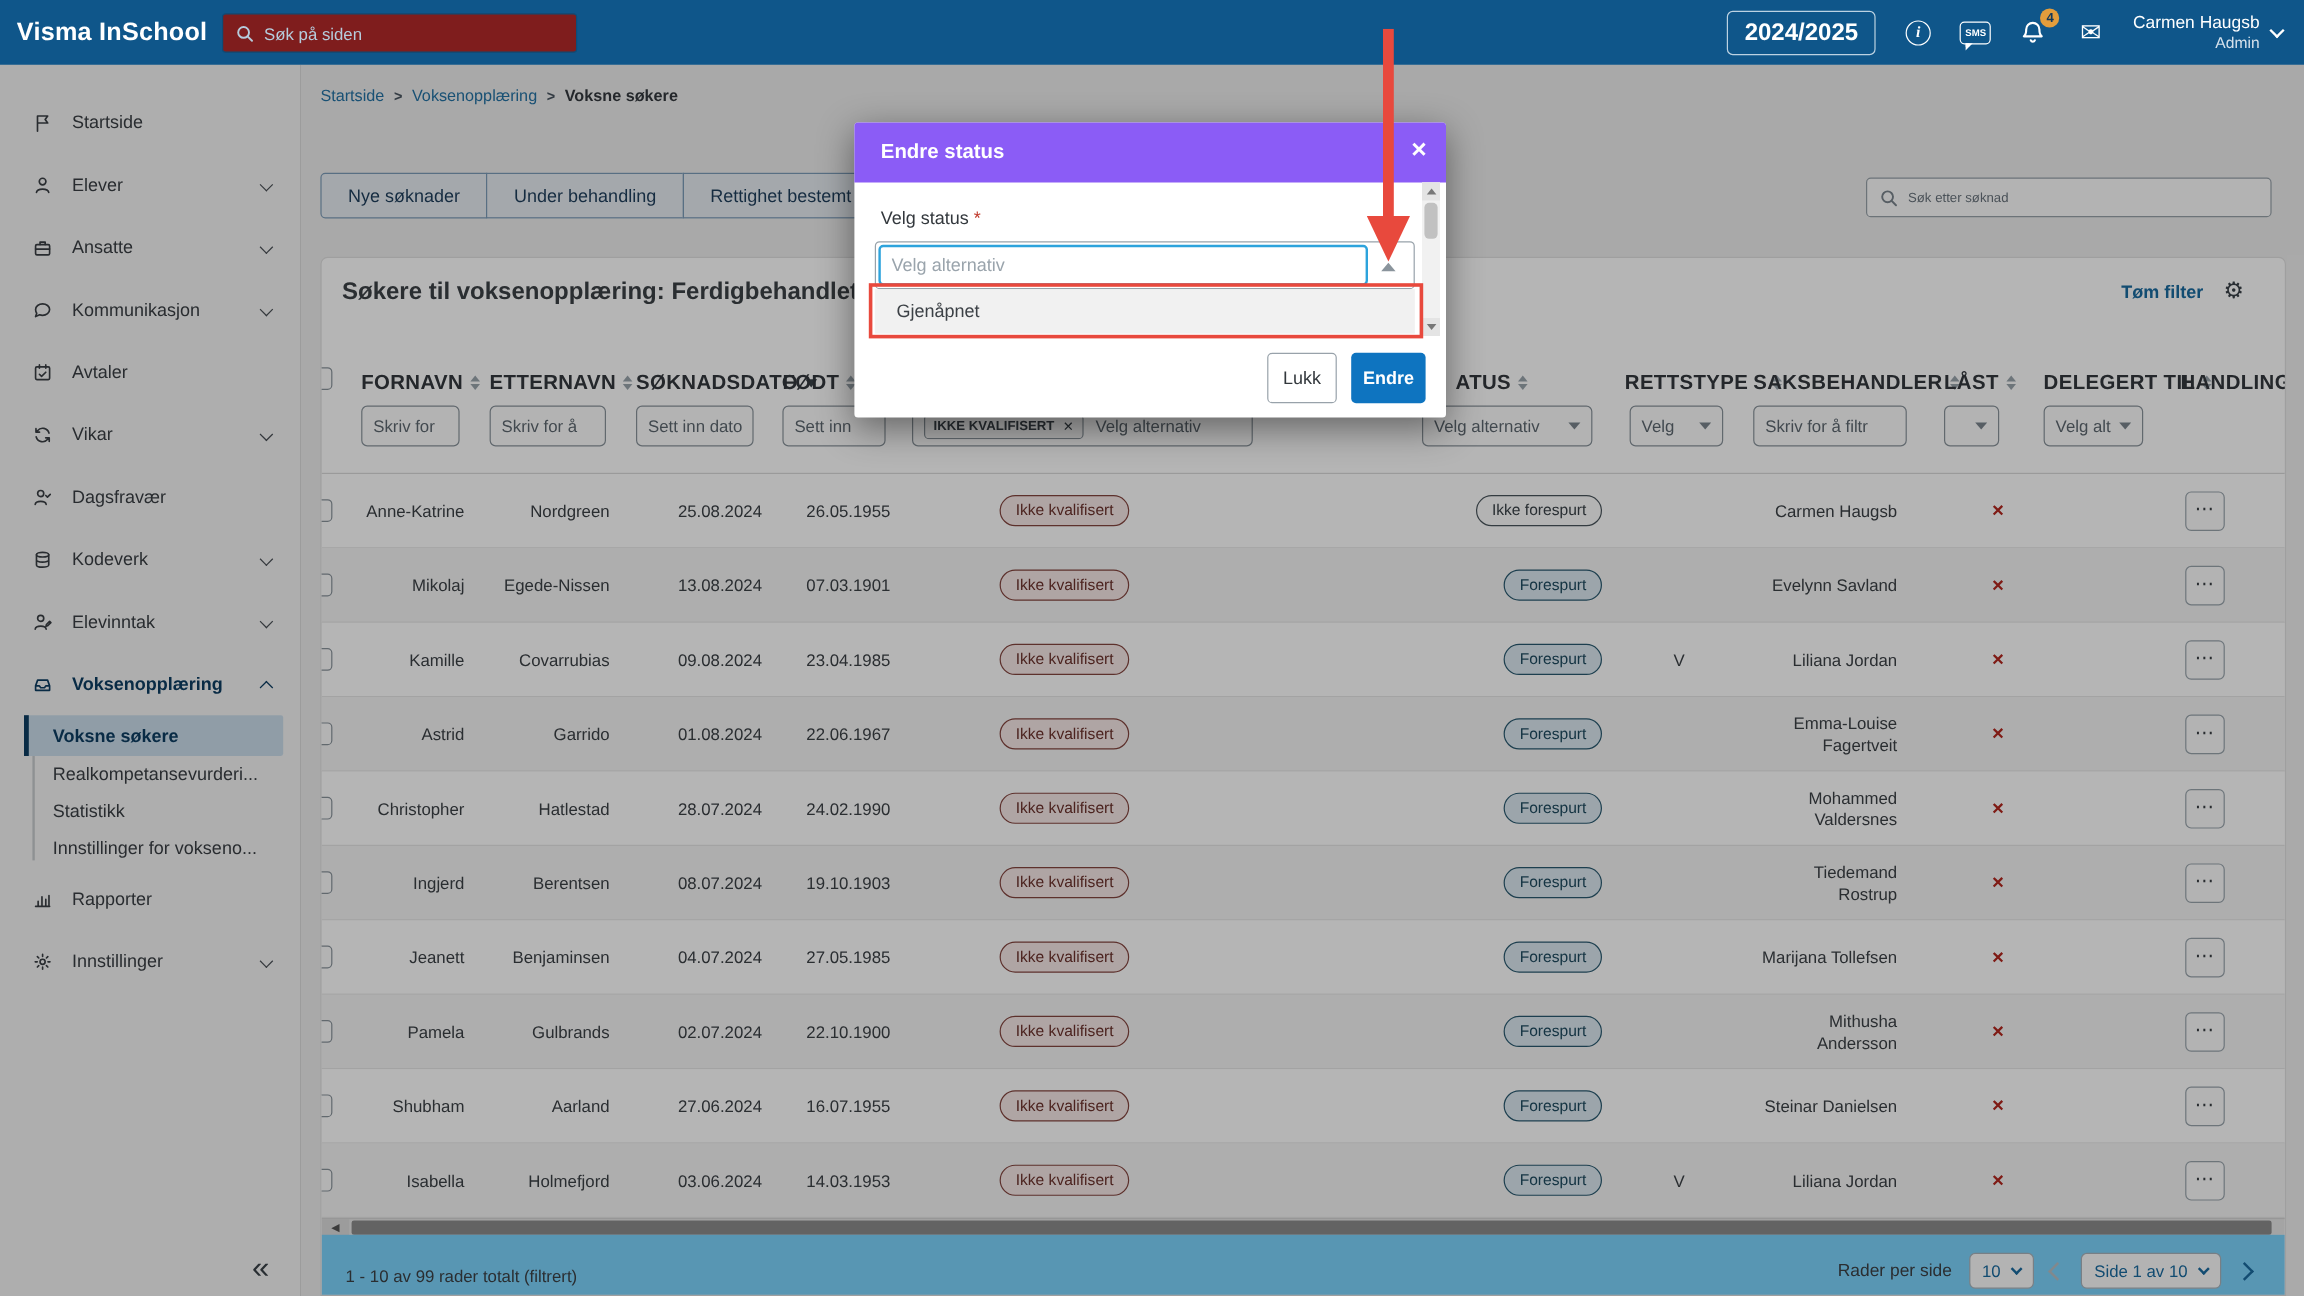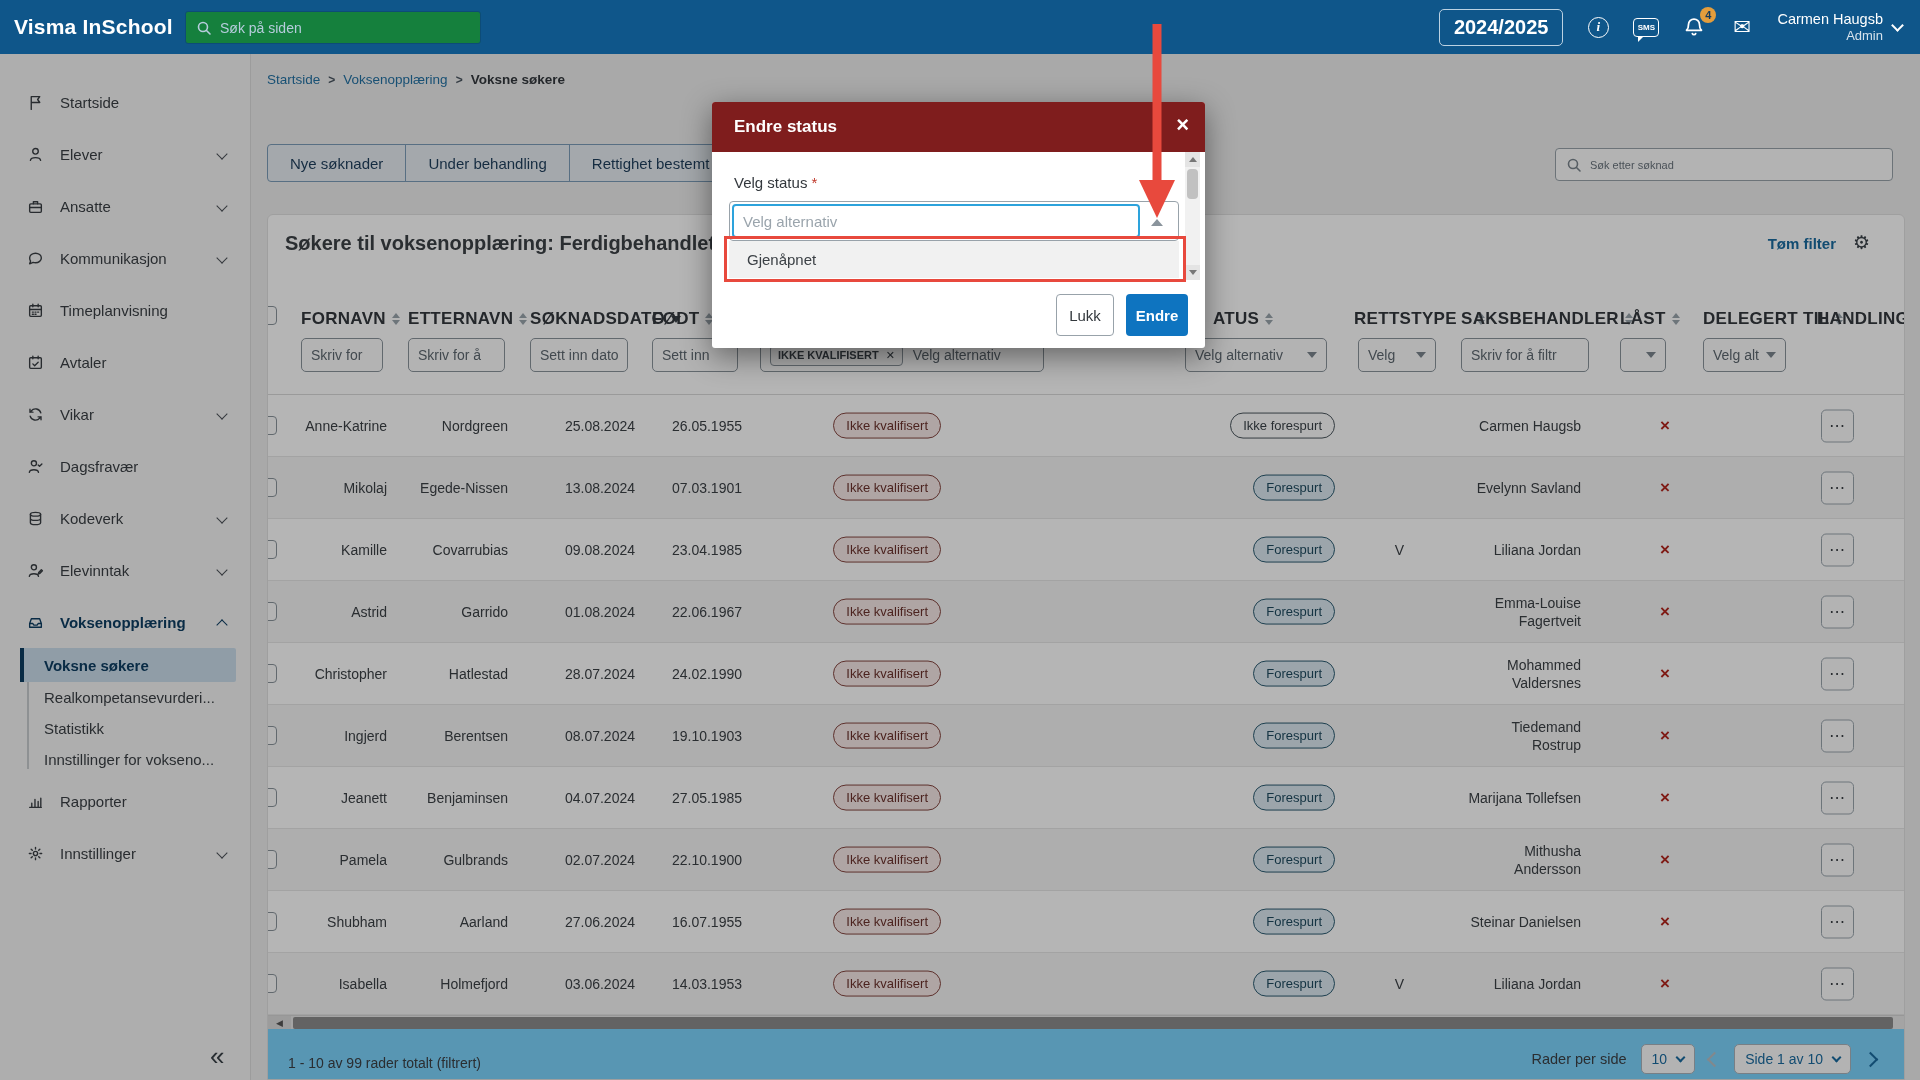--- a/index.html
+++ b/index.html
@@ -2,21 +2,21 @@
 <html><head>
 <meta charset="utf-8">
 <style>
   * { margin:0; padding:0; box-sizing:border-box; }
   html,body { width:1920px; height:1080px; overflow:hidden; }
   body { font-family:"Liberation Sans","DejaVu Sans",sans-serif; background:#EFEFEF; position:relative; }
 
   
   .navbar { position:absolute; left:0; top:0; width:1920px; height:54px; background:#0F568A; z-index:5; display:flex; align-items:center; }
   .brand { color:#fff; font-size:21px; font-weight:bold; margin-left:14px; letter-spacing:.2px; }
-  .nav-search { position:absolute; left:185px; top:11px; width:296px; height:33px; background:#15803d; border:1px solid #0D4C77; border-radius:3px; display:flex; align-items:center; padding:0 10px; }
+  .nav-search { position:absolute; left:185px; top:11px; width:296px; height:33px; background:#7f1d1d; border:1px solid #0D4C77; border-radius:3px; display:flex; align-items:center; padding:0 10px; }
   .nav-search input { background:transparent; border:none; outline:none; color:#CBDCE8; font-size:14px; margin-left:8px; width:240px; font-family:inherit; }
   .nav-search input::placeholder { color:#B6CCDC; opacity:1; }
   .nav-right { position:absolute; right:0; top:0; height:54px; display:flex; align-items:center; gap:22px; padding-right:18px; }
   .year-btn { border:1.5px solid #BCD2E2; border-radius:5px; color:#fff; font-size:20px; font-weight:bold; padding:6px 14px; background:transparent; cursor:pointer; font-family:inherit; }
   .icon-btn { position:relative; width:26px; height:26px; display:flex; align-items:center; justify-content:center; cursor:pointer; }
   .info-circle { width:21px; height:21px; border:1.6px solid #fff; border-radius:50%; color:#fff; font-size:13px; font-weight:bold; display:flex; align-items:center; justify-content:center; font-family:"Liberation Serif",serif; font-style:italic; }
   .sms-bubble { width:26px; height:19px; border:1.6px solid #fff; border-radius:4px; color:#fff; font-size:8px; font-weight:bold; display:flex; align-items:center; justify-content:center; position:relative; }
   .sms-bubble:after { content:""; position:absolute; left:4px; bottom:-6px; border:3px solid transparent; border-top-color:#fff; border-left-color:#fff; }
   .badge { position:absolute; top:-7px; right:-9px; min-width:16px; height:16px; border-radius:50%; background:#E39D3C; color:#12395C; font-size:11px; font-weight:bold; display:flex; align-items:center; justify-content:center; padding:0 3px; }
   .glyph-white { color:#fff; font-size:21px; }
@@ -119,21 +119,21 @@
   .foot-label { font-size:14.5px; color:#3C4146; }
   .pgbox { border:1px solid #A9B4BC; border-radius:5px; background:#FDFDFD; color:#1A6BA0; font-size:14px; display:flex; align-items:center; gap:10px; padding:6px 10px; cursor:pointer; }
   .pgbox .chev-b { width:7px; height:7px; border-right:2px solid #1A6BA0; border-bottom:2px solid #1A6BA0; transform:rotate(45deg); margin-top:-3px; }
   .pg-arrow { font-size:15px; font-weight:bold; cursor:pointer; width:16px; height:16px; border-top:2.5px solid; border-right:2.5px solid; transform:rotate(45deg); width:11px; height:11px; }
   .pg-prev { border-color:#B8C0C6; transform:rotate(-135deg); }
   .pg-next { border-color:#1A6BA0; }
 
   
   .overlay { position:absolute; left:0; top:54px; width:1920px; height:1026px; background:rgba(0,0,0,.29); z-index:10; }
   .modal { position:absolute; left:712px; top:102px; width:493px; height:246px; background:#fff; border-radius:3px; box-shadow:0 8px 30px rgba(0,0,0,.45); z-index:20; }
-  .modal-head { position:absolute; left:0; top:0; width:100%; height:50px; background:#7f1d1d; border-radius:3px 3px 0 0; display:flex; align-items:center; }
+  .modal-head { position:absolute; left:0; top:0; width:100%; height:50px; background:#8b5cf6; border-radius:3px 3px 0 0; display:flex; align-items:center; }
   .modal-title { color:#fff; font-size:17px; font-weight:bold; margin-left:22px; }
   .modal-close { position:absolute; right:16px; top:12px; color:#fff; font-size:22px; font-weight:bold; cursor:pointer; line-height:1; }
   .modal-label { position:absolute; left:22px; top:72px; font-size:15px; color:#33383D; }
   .req-star { color:#C0392B; margin-left:4px; }
   .combo-wrap { position:absolute; left:17px; top:99px; width:450px; height:40px; border:1px solid #98A2AA; border-radius:4px; background:#fff; }
   .combo-input { position:absolute; left:2px; top:2px; width:408px; height:34px; border:2px solid #2DA3DC; border-radius:4px; outline:none; font-size:15px; color:#444; padding:0 9px; font-family:inherit; }
   .combo-input::placeholder { color:#9AA4AC; opacity:1; }
   .caret-up { position:absolute; right:15px; top:17px; width:0; height:0; border-left:6px solid transparent; border-right:6px solid transparent; border-bottom:7px solid #8A949C; cursor:pointer; }
   .option-row { position:absolute; left:17px; top:139px; width:450px; height:37px; background:#F1F1F1; display:flex; align-items:center; padding-left:18px; font-size:15px; color:#3C4146; cursor:pointer; }
   .vscroll { position:absolute; left:473px; top:50px; width:15px; height:128px; background:#F1F1F1; }
@@ -227,29 +227,20 @@
           <path d="M13.5 7.5c0 2.5-2.5 4.5-5.5 4.5-.8 0-1.6-.1-2.3-.4L2.5 13l.9-2.6C2.8 9.6 2.5 8.6 2.5 7.5 2.5 5 5 3 8 3s5.5 2 5.5 4.5z"></path>
         </svg>
       </span>
     <span class="lbl">Kommunikasjon</span>
       <i class="chev-g"></i>
   </div>
   <div class="side-item">
     <span class="side-icon">
         <svg class="lineicon" width="17" height="17" viewBox="0 0 16 16">
           <rect x="2.5" y="3.5" width="11" height="10" rx="1"></rect>
-          <path d="M5.5 2v2.5M10.5 2v2.5M2.5 7h11M5 9.5h1M7.5 9.5h1M10 9.5h1M5 11.5h1M7.5 11.5h1"></path>
-        </svg>
-      </span>
-    <span class="lbl">Timeplanvisning</span>
-  </div>
-  <div class="side-item">
-    <span class="side-icon">
-        <svg class="lineicon" width="17" height="17" viewBox="0 0 16 16">
-          <rect x="2.5" y="3.5" width="11" height="10" rx="1"></rect>
           <path d="M5.5 2v2.5M10.5 2v2.5M5.5 9.3l1.7 1.7 3.3-3.3"></path>
         </svg>
       </span>
     <span class="lbl">Avtaler</span>
   </div>
   <div class="side-item">
     <span class="side-icon">
         <svg class="lineicon" width="17" height="17" viewBox="0 0 16 16">
           <path d="M13 6.5A5.2 5.2 0 0 0 4 4.6L2.8 5.8M2.8 5.8V3M2.8 5.8h2.8M3 9.5a5.2 5.2 0 0 0 9 1.9l1.2-1.2M13.2 10.2V13M13.2 10.2h-2.8"></path>
         </svg>

